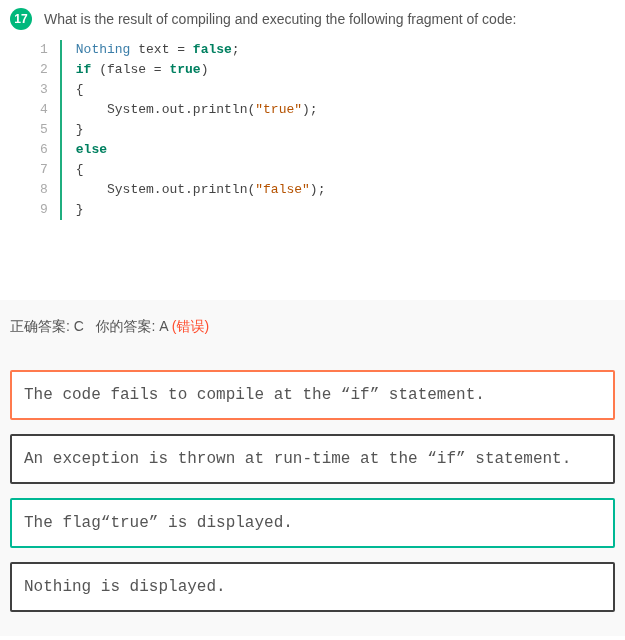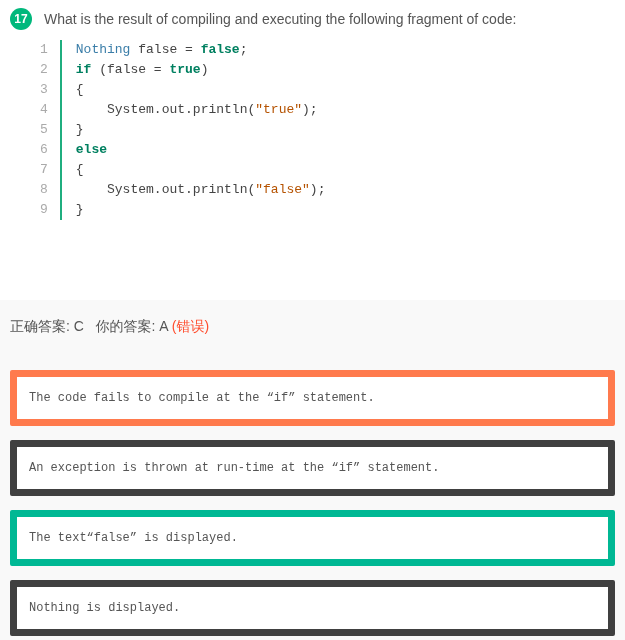--- a/index.html
+++ b/index.html
@@ -73,26 +73,26 @@
     margin-top: 60px;
   }
   .answer-line {
     font-size: 14px;
     color: #555;
     margin-bottom: 34px;
   }
   .answer-line .wrong { color: #ff4d2e; }
   .option {
     background: #fff;
-    border: 7px solid #404040;
+    border: 2px solid #404040;
     border-radius: 2px;
     padding: 14px 12px;
     margin-bottom: 14px;
     font-family: Consolas, Monaco, "Courier New", monospace;
-    font-size: 12px;
+    font-size: 16px;
     color: #555;
   }
   .option.wrong-choice {
     border-color: #ff7a4d;
   }
   .option.correct-choice {
     border-color: #00b894;
   }
 </style>
 </head>
@@ -110,21 +110,21 @@
         <div>2</div>
         <div>3</div>
         <div>4</div>
         <div>5</div>
         <div>6</div>
         <div>7</div>
         <div>8</div>
         <div>9</div>
       </div>
     <div class="code-lines" id="code-lines">
-        <div><span class="kw-type">Nothing</span><span> false = </span><span class="kw-bool">false</span><span>;</span></div>
+        <div><span class="kw-type">Nothing</span><span> text = </span><span class="kw-bool">false</span><span>;</span></div>
         <div><span class="kw-cf">if</span><span> (false = </span><span class="kw-bool">true</span><span>)</span></div>
         <div><span>{</span></div>
         <div><span>    System.out.println(</span><span class="kw-str">"true"</span><span>);</span></div>
         <div><span>}</span></div>
         <div><span class="kw-cf">else</span></div>
         <div><span>{</span></div>
         <div><span>    System.out.println(</span><span class="kw-str">"false"</span><span>);</span></div>
         <div><span>}</span></div>
       </div>
   </div>
@@ -135,16 +135,16 @@
     <span>正确答案:</span>
     <span>C</span>
     &nbsp;
     <span>你的答案:</span>
     <span>A</span>
     <span class="wrong">(错误)</span>
   </div>
   <div id="options">
       <div class="option wrong-choice">The code fails to compile at the “if” statement.</div>
       <div class="option">An exception is thrown at run-time at the “if” statement.</div>
-      <div class="option correct-choice">The text“false” is displayed.</div>
+      <div class="option correct-choice">The flag“true” is displayed.</div>
       <div class="option">Nothing is displayed.</div>
     </div>
 </div>
 
 </body></html>

